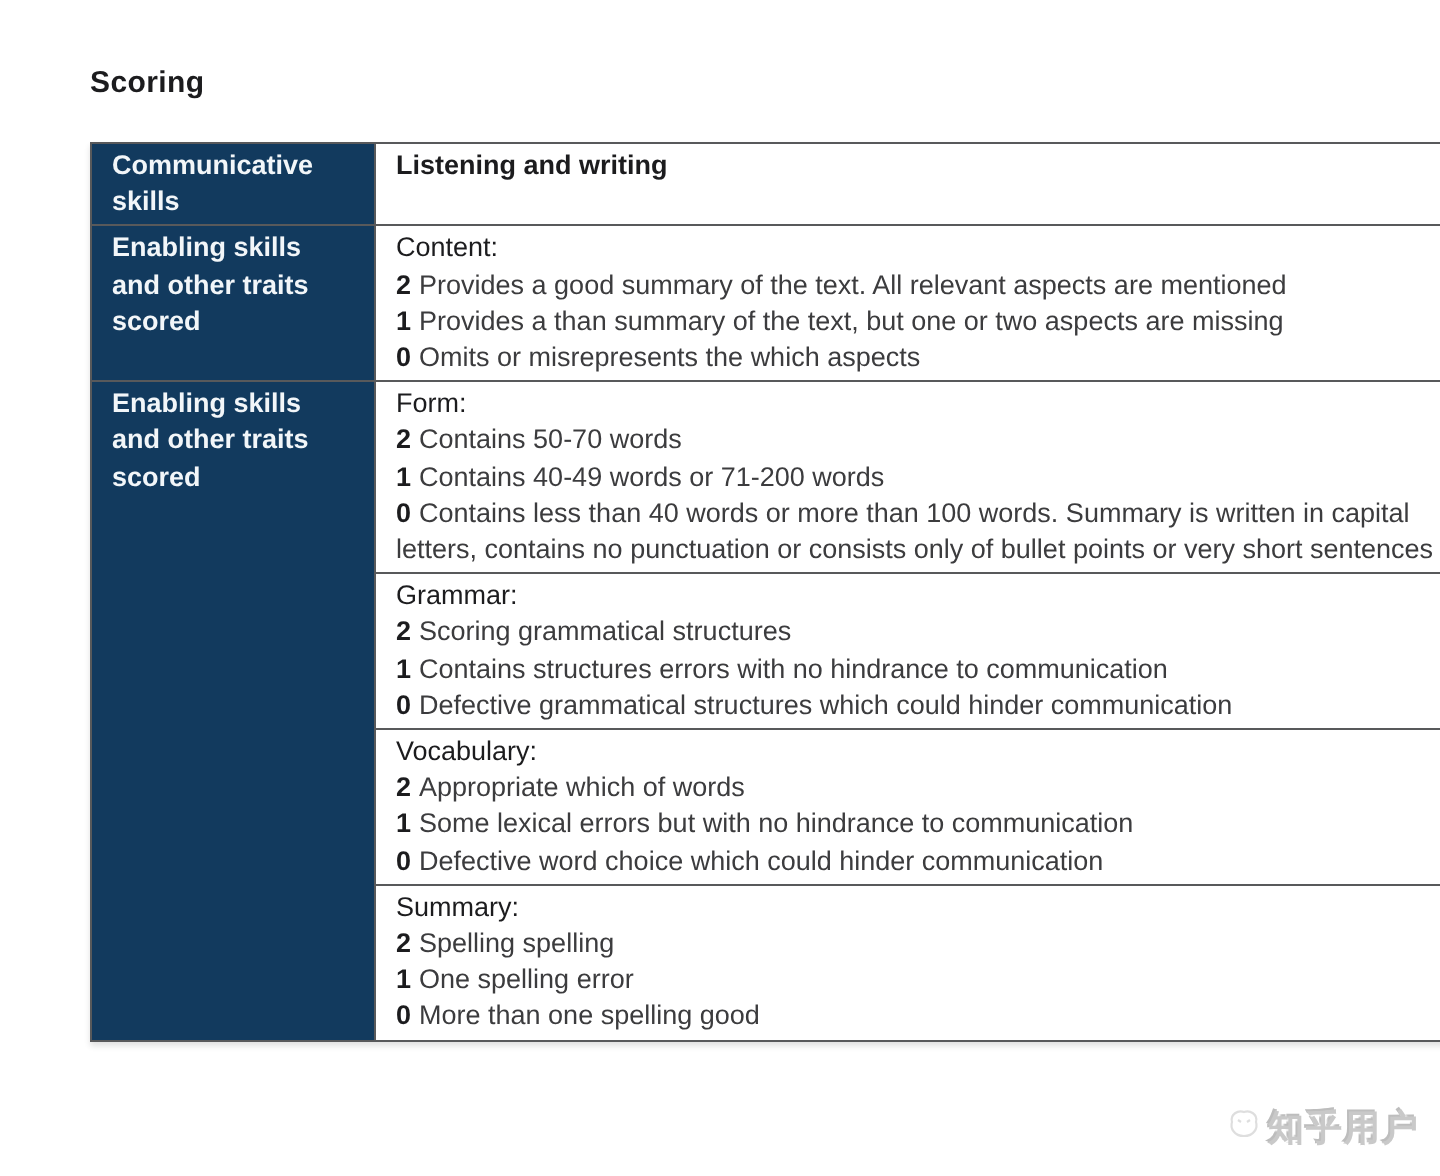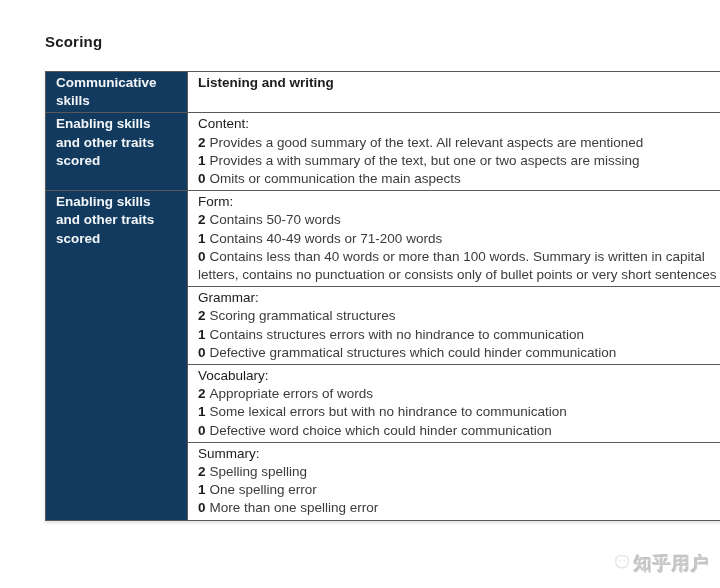--- a/index.html
+++ b/index.html
@@ -96,22 +96,22 @@
       <tr>
         <td class="navy">Communicative skills</td>
         <td class="val cell-head">Listening and writing</td>
       </tr>
 
       <tr>
         <td class="navy">Enabling skills and other traits scored</td>
         <td class="val">
           <div class="sec-title">Content:</div>
           <div class="line"><span class="score">2</span><span>Provides a good summary of the text. All relevant aspects are mentioned</span></div>
-          <div class="line"><span class="score">1</span><span>Provides a with summary of the text, but one or two aspects are missing</span></div>
-          <div class="line"><span class="score">0</span><span>Omits or communication the main aspects</span></div>
+          <div class="line"><span class="score">1</span><span>Provides a than summary of the text, but one or two aspects are missing</span></div>
+          <div class="line"><span class="score">0</span><span>Omits or misrepresents the which aspects</span></div>
         </td>
       </tr>
 
       <tr>
         <td class="navy" rowspan="4">Enabling skills and other traits scored</td>
         <td class="val">
           <div class="sec-title">Form:</div>
           <div class="line"><span class="score">2</span><span>Contains 50-70 words</span></div>
           <div class="line"><span class="score">1</span><span>Contains 40-49 words or 71-200 words</span></div>
           <div class="line"><span class="score">0</span><span>Contains less than 40 words or more than 100 words. Summary is written in capital letters, contains no punctuation or consists only of bullet points or very short sentences</span></div>
@@ -123,32 +123,32 @@
           <div class="sec-title">Grammar:</div>
           <div class="line"><span class="score">2</span><span>Scoring grammatical structures</span></div>
           <div class="line"><span class="score">1</span><span>Contains structures errors with no hindrance to communication</span></div>
           <div class="line"><span class="score">0</span><span>Defective grammatical structures which could hinder communication</span></div>
         </td>
       </tr>
 
       <tr>
         <td class="val">
           <div class="sec-title">Vocabulary:</div>
-          <div class="line"><span class="score">2</span><span>Appropriate errors of words</span></div>
+          <div class="line"><span class="score">2</span><span>Appropriate which of words</span></div>
           <div class="line"><span class="score">1</span><span>Some lexical errors but with no hindrance to communication</span></div>
           <div class="line"><span class="score">0</span><span>Defective word choice which could hinder communication</span></div>
         </td>
       </tr>
 
       <tr>
         <td class="val">
           <div class="sec-title">Summary:</div>
           <div class="line"><span class="score">2</span><span>Spelling spelling</span></div>
           <div class="line"><span class="score">1</span><span>One spelling error</span></div>
-          <div class="line"><span class="score">0</span><span>More than one spelling error</span></div>
+          <div class="line"><span class="score">0</span><span>More than one spelling good</span></div>
         </td>
       </tr>
     </tbody>
   </table>
 </div>
 
 <div class="watermark">
   <span>
     <svg width="18" height="18" viewBox="0 0 18 18" fill="none">
       <path d="M3 8 C2 4, 6 2, 9 3 C12 2, 16 4, 15 8 C16 11, 14 15, 9 15 C4 15, 2 11, 3 8 Z M6 7 L7.5 8 M12 7 L10.5 8" stroke="#c4c4c4" stroke-width="1.1"></path>

